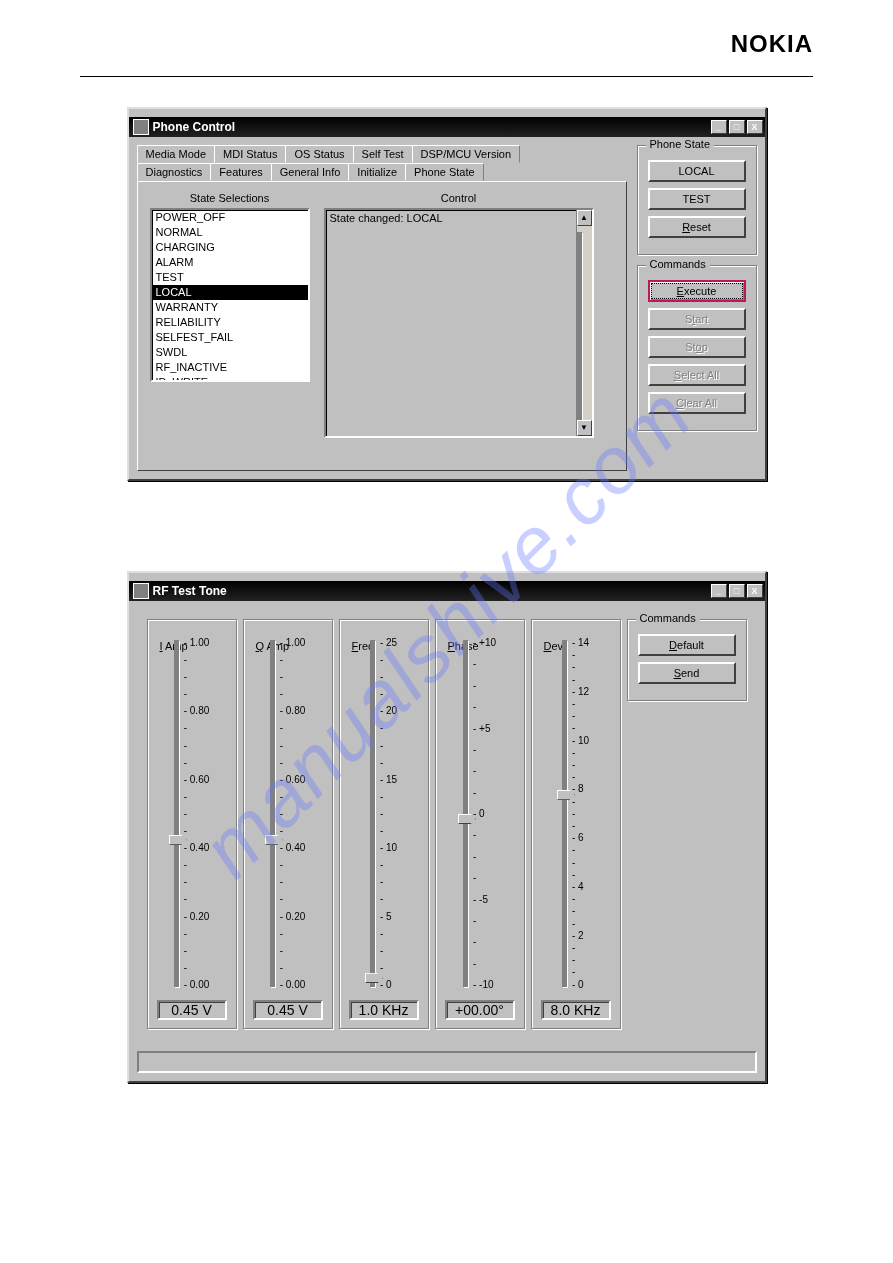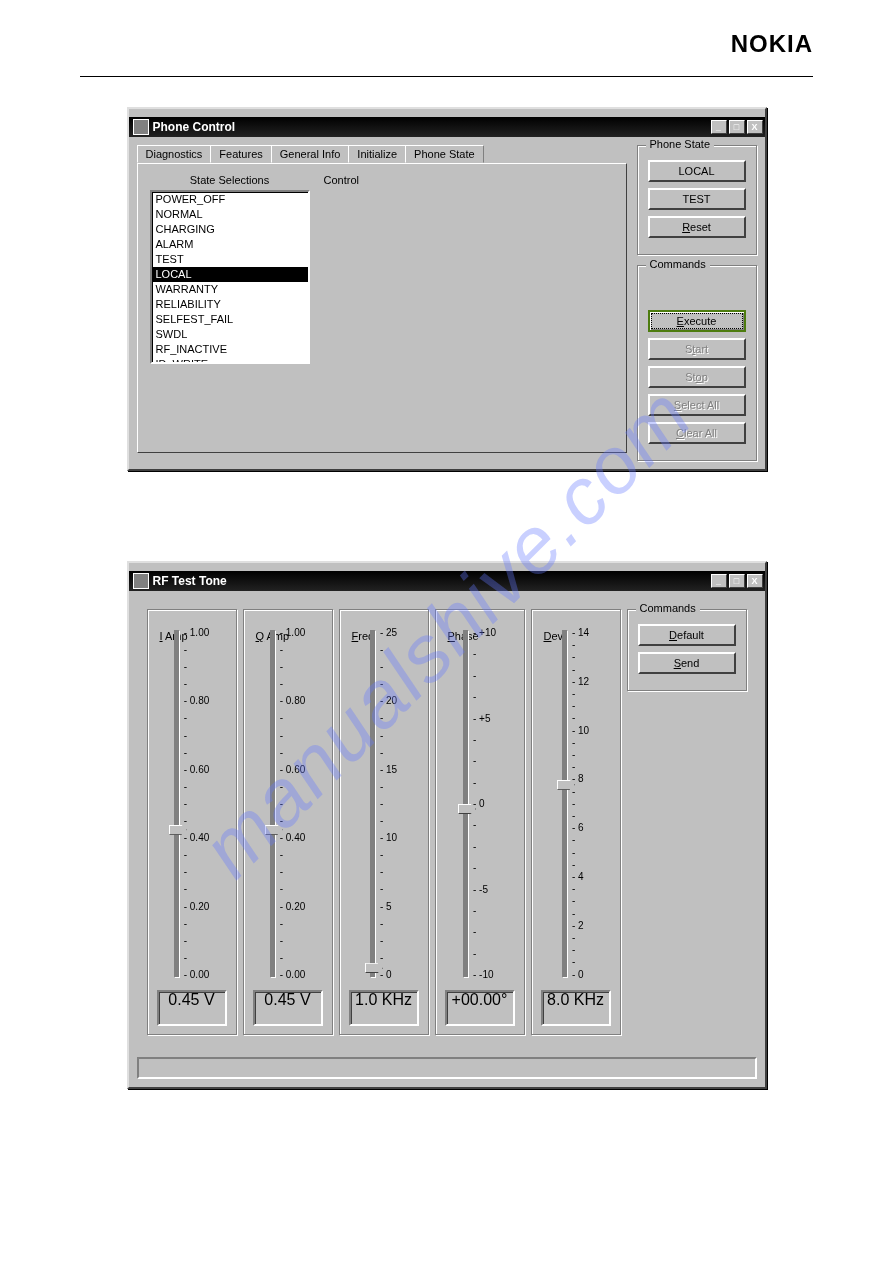--- a/index.html
+++ b/index.html
@@ -175,23 +175,22 @@
     border: 2px solid;
     border-color: #fff #404040 #404040 #fff;
     font-size: 11px;
     text-align: center;
     line-height: 18px;
     margin-bottom: 6px;
   }
   .btn.focus {
     outline: 1px dotted #000;
     outline-offset: -4px;
-    border: 2px solid #4d7c0f;
+    border: 2px solid #be185d;
     box-shadow: inset 1px 1px 0 #fff, inset -1px -1px 0 #808080;
-    margin-top: 30px;
   }
   .btn.disabled {
     color: #808080;
     text-shadow: 1px 1px 0 #fff;
   }
   .u { text-decoration: underline; }
 
   
   .rfclient {
     padding: 10px;
@@ -244,28 +243,28 @@
     padding: 4px 0;
   }
   .tick {
     font-size: 10px;
     line-height: 10px;
     white-space: nowrap;
   }
   .tick.minor { color: #000; }
   .valbox {
     width: 70px;
-    height: 36px;
+    height: 20px;
     margin-top: 6px;
     background: #c0c0c0;
     border: 2px solid;
     border-color: #808080 #fff #fff #808080;
     box-shadow: inset 1px 1px 0 #404040;
     text-align: center;
-    font-size: 16px;
+    font-size: 14px;
     line-height: 16px;
   }
 
   .rf-right {
     width: 120px;
     display: flex; flex-direction: column; gap: 12px;
   }
   .radio-row {
     display: flex; align-items: center; gap: 6px;
     font-size: 11px; margin: 4px 0;
@@ -318,20 +317,27 @@
     <span class="title">Phone Control</span>
     <div class="winbtns">
       <div class="winbtn">_</div>
       <div class="winbtn">□</div>
       <div class="winbtn">X</div>
     </div>
   </div>
   <div class="client">
     <div style="display:flex; gap:10px;">
       <div style="flex:1;">
+        <div class="tabrow" id="tabs-back">
+            <div class="tab backrow">Media Mode</div>
+            <div class="tab backrow">MDI Status</div>
+            <div class="tab backrow">OS Status</div>
+            <div class="tab backrow">Self Test</div>
+            <div class="tab backrow">DSP/MCU Version</div>
+          </div>
         <div class="tabrow" id="tabs-front">
             <div class="tab frontrow">Diagnostics</div>
             <div class="tab frontrow">Features</div>
             <div class="tab frontrow">General Info</div>
             <div class="tab frontrow">Initialize</div>
             <div class="tab frontrow active">Phone State</div>
           </div>
         <div class="tabpanel">
           <div>
             <div class="section-label">State Selections</div>
@@ -347,20 +353,28 @@
                 <div class="item">SELFEST_FAIL</div>
                 <div class="item">SWDL</div>
                 <div class="item">RF_INACTIVE</div>
                 <div class="item">ID_WRITE</div>
                 <div class="item">DISCHARGING</div>
                 <div class="item">SW_RESET</div>
               </div>
           </div>
           <div>
             <div class="section-label">Control</div>
+            <div class="results">
+              <span>State changed: LOCAL</span>
+              <div class="scroll">
+                <div class="arrow">▲</div>
+                <div class="track"></div>
+                <div class="arrow bottom">▼</div>
+              </div>
+            </div>
           </div>
         </div>
       </div>
 
       <div class="rightcol">
         <div class="groupbox">
           <span class="legend">Phone State</span>
           <div class="btn">LOCAL</div>
           <div class="btn">TEST</div>
           <div class="btn"><span class="u">R</span><span>eset</span></div>

